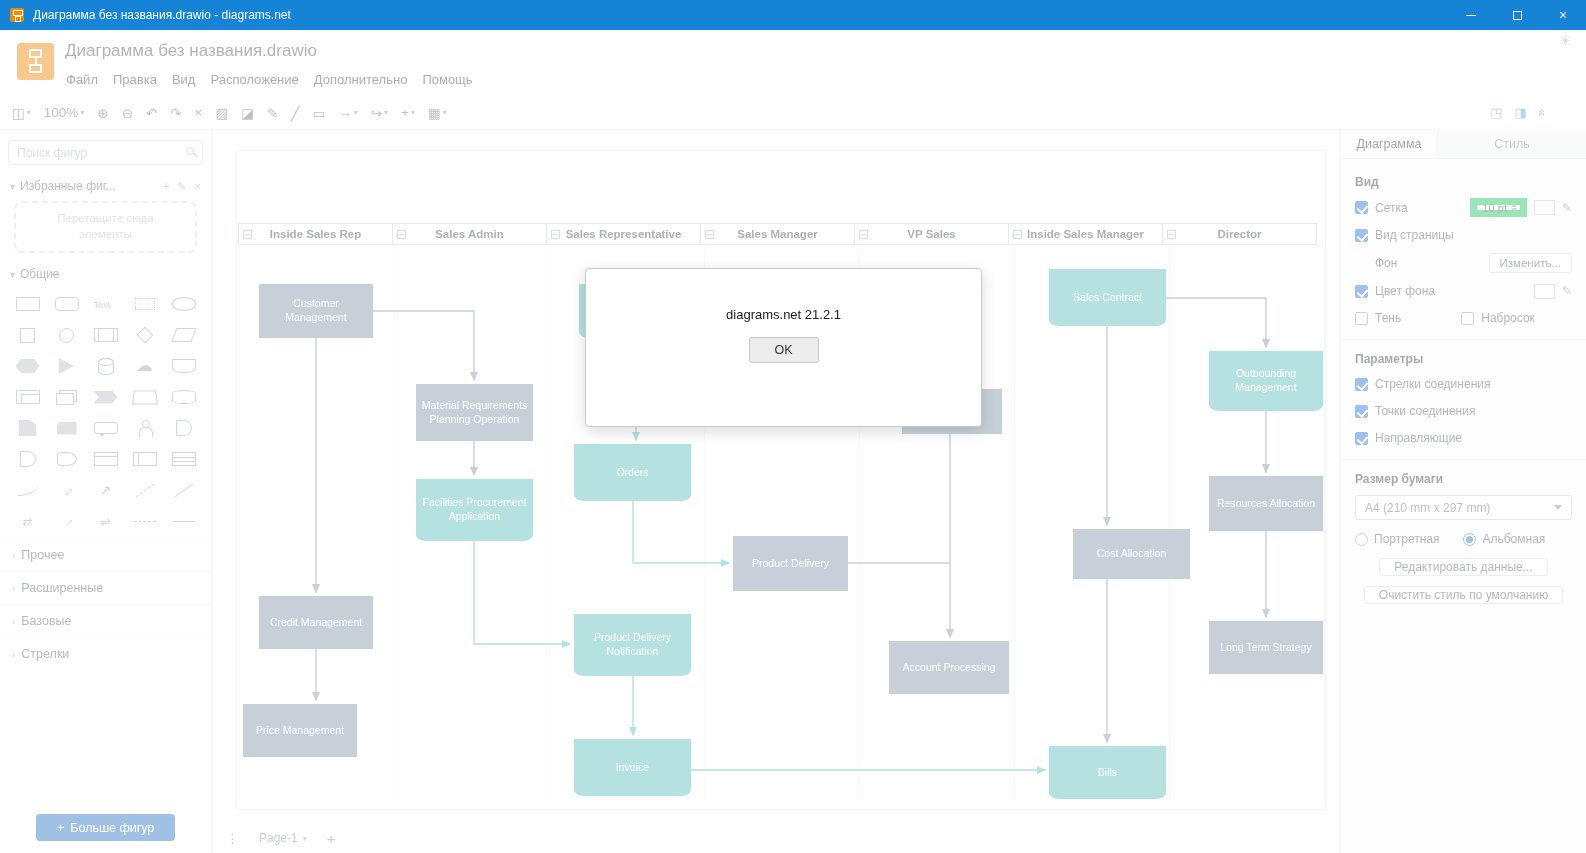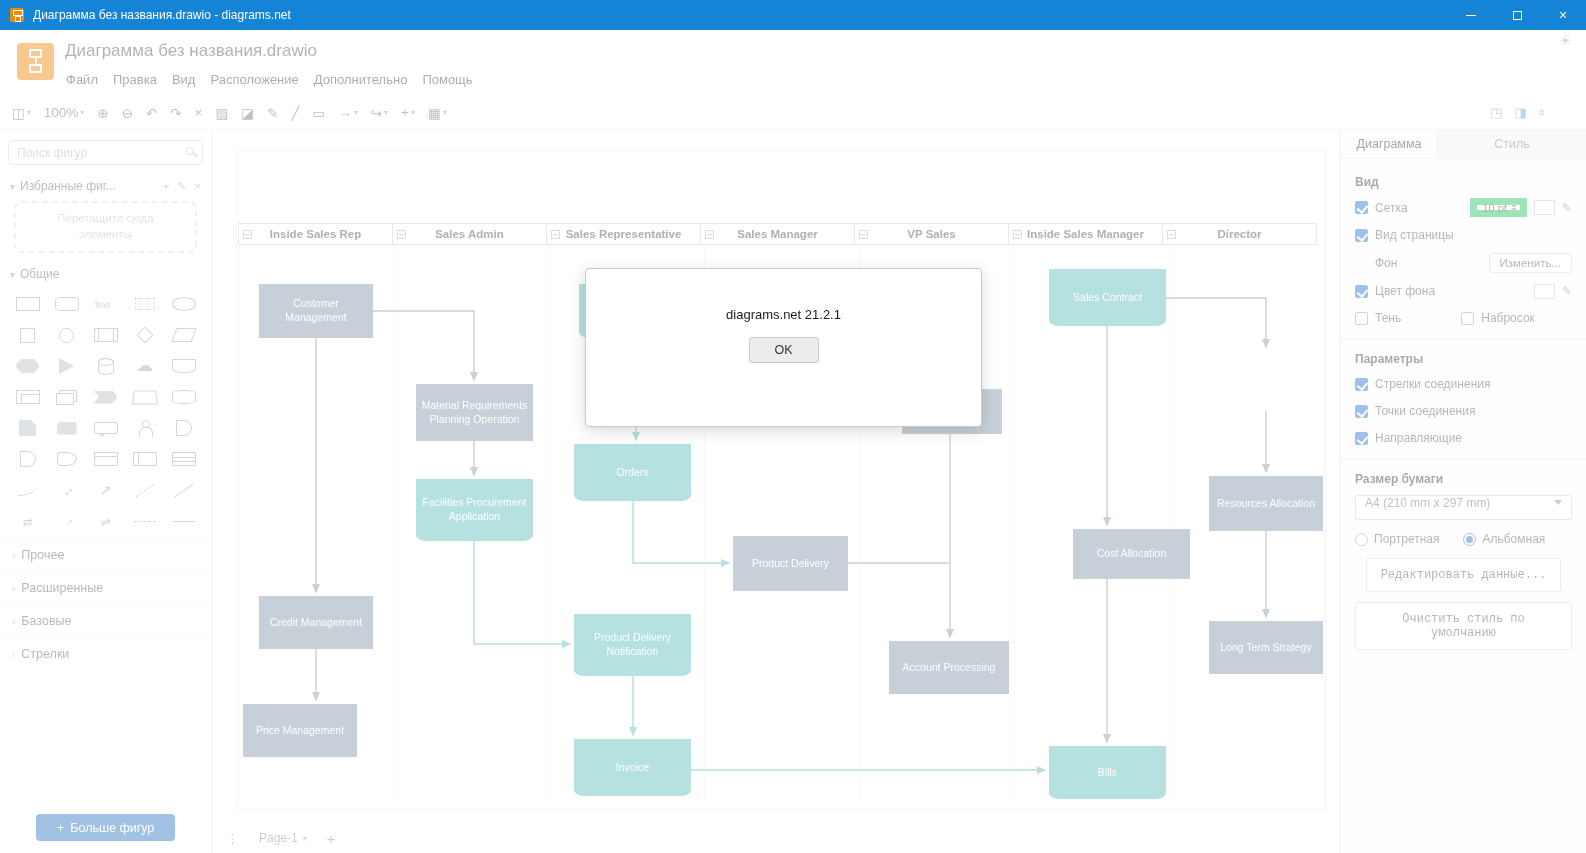--- a/index.html
+++ b/index.html
@@ -136,25 +136,25 @@
 .rb.on{border-color:#2a74da}
 .rb.on::after{content:"";position:absolute;left:2px;top:2px;width:7px;height:7px;border-radius:50%;background:#2a74da}
 .spin{display:flex;align-items:center;border:7px solid #22c55e;background:#fff;height:19px;padding:0 3px 0 5px;font-size:11px;color:#555;gap:4px}
 .spin-btns{display:flex;flex-direction:column}
 .spin-btns::before{content:"";border:3px solid transparent;border-bottom:4px solid #9aa0a6;display:block;height:0;width:0;margin-bottom:1px}
 .spin-btns::after{content:"";border:3px solid transparent;border-top:4px solid #9aa0a6;display:block;height:0;width:0}
 .swatch{width:21px;height:15px;border:1px solid #c2c6ca;background:#fff;flex:none}
 .pencil{color:#8d9298;font-size:12px}
 .fmt-mini-btn{border:1px solid #d2d5d9;background:#fff;border-radius:3px;font-size:11.5px;color:#5a6066;padding:3px 10px;font-family:inherit}
 .fmt-divider{border-top:1px solid #e7eaec;margin:12px -14px}
-.select{height:25px;border:1px solid #c9cdd1;border-radius:3px;background:#fff;display:flex;justify-content:space-between;padding:0 9px;color:#70767c;margin:4px 0 10px}
+.select{height:25px;border:1px solid #c9cdd1;border-radius:3px;background:#fff;display:flex;align-items:center;justify-content:space-between;padding:0 9px;color:#70767c;margin:4px 0 10px}
 .sel-caret{border:4px solid transparent;border-top:5px solid #8d9298;margin-top:4px}
 .radios{gap:6px}
 .rgap{width:12px}
-.fmt-btn{display:block;margin:10px auto 4px;border:1px solid #d5d8db;background:#fff;border-radius:3px;color:#5a6066;font-size:12px;padding:9px 14px;font-family:Liberation Mono, monospace}
+.fmt-btn{display:block;margin:10px auto 4px;border:1px solid #d5d8db;background:#fff;border-radius:3px;color:#5a6066;font-size:12px;padding:1px 14px;font-family:Liberation Sans, sans-serif}
 
 .overlay{position:absolute;inset:0;background:rgba(255,255,255,.55);z-index:40}
 .dialog{position:absolute;left:585px;top:238px;width:397px;height:159px;background:#fff;border:1px solid #c9c9c9;border-radius:4px;box-shadow:0 4px 16px rgba(0,0,0,.15);z-index:60;text-align:center}
 .dialog-msg{margin-top:38px;font-size:13px;color:#1c1c1c}
 .dialog-ok{margin-top:15px;min-width:70px;height:26px;background:#ececec;border:1px solid #c9c9c9;border-radius:3px;font-size:12.5px;color:#333;font-family:inherit}
 </style>
 </head>
 <body>
 
 <div class="window">
@@ -503,20 +503,21 @@
               <div class="node gray" style="left: 22px; top: 445px; width: 114px; height: 53px;">Credit Management</div>
               <div class="node gray" style="left: 6px; top: 553px; width: 114px; height: 53px;">Price Management</div>
               <div class="node teal" style="left: 342px; top: 133px; width: 114px; height: 54px;"></div>
               <div class="node teal" style="left: 337px; top: 463px; width: 117px; height: 62px;">Product Delivery Notification</div>
               <div class="node teal" style="left: 337px; top: 293px; width: 117px; height: 57px;">Orders</div>
               <div class="node teal" style="left: 337px; top: 588px; width: 117px; height: 57px;">Invoice</div>
               <div class="node gray" style="left: 496px; top: 385px; width: 115px; height: 55px;">Product Delivery</div>
               <div class="node gray" style="left: 665px; top: 238px; width: 100px; height: 45px;"></div>
               <div class="node gray" style="left: 652px; top: 490px; width: 120px; height: 53px;">Account Processing</div>
               <div class="node teal" style="left: 812px; top: 118px; width: 117px; height: 57px;">Sales Contract</div>
+              <div class="node teal" style="left: 972px; top: 200px; width: 114px; height: 60px;">Outbounding Management</div>
               <div class="node gray" style="left: 972px; top: 325px; width: 114px; height: 55px;">Resources Allocation</div>
               <div class="node gray" style="left: 812px; top: 378px; width: 117px; height: 50px; margin-left: 24px;">Cost Allocation</div>
               <div class="node gray" style="left: 972px; top: 470px; width: 114px; height: 53px;">Long Term Strategy</div>
               <div class="node teal" style="left: 812px; top: 595px; width: 117px; height: 53px;">Bills</div>
             </div>
         <div class="lane-sep" style="left: 2px;"></div>
             <div class="lane-sep" style="left: 157px;"></div>
             <div class="lane-sep" style="left: 312px;"></div>
             <div class="lane-sep" style="left: 467px;"></div>
             <div class="lane-sep" style="left: 622px;"></div>

